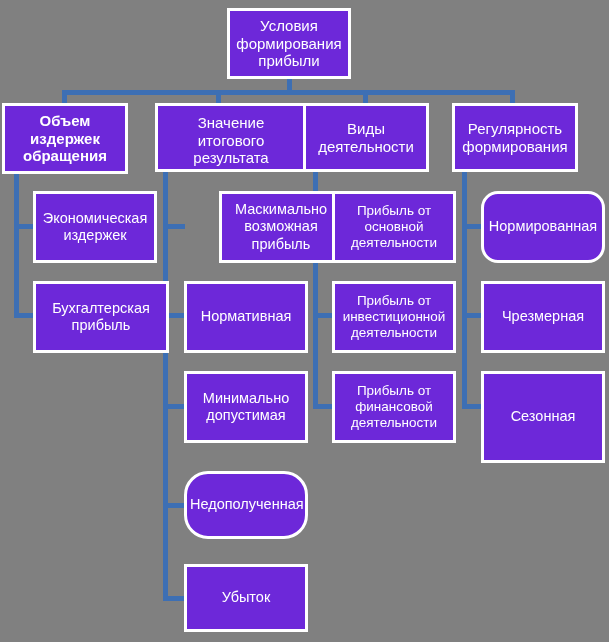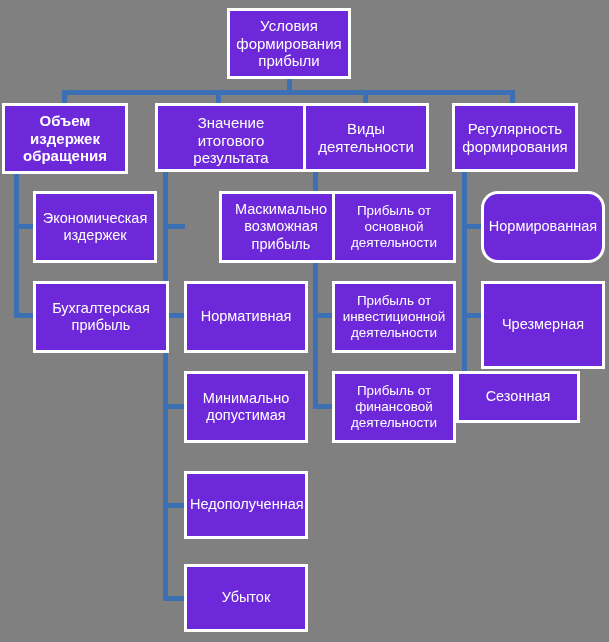--- a/index.html
+++ b/index.html
@@ -121,21 +121,21 @@
 возможная
 прибыль</span>
   </div>
   <div class="node leaf" style="left:184px; top:281px; width:124px; height:72px;">
     <span>Нормативная</span>
   </div>
   <div class="node leaf" style="left:184px; top:371px; width:124px; height:72px;">
     <span>Минимально
 допустимая</span>
   </div>
-  <div class="node leaf" style="left:184px; top:471px; width:124px; height:68px;">
+  <div class="node leaf" style="left:184px; top:471px; width:124px; height:68px;border-radius:24px;">
     <span>Недополученная</span>
   </div>
   <div class="node leaf" style="left:184px; top:564px; width:124px; height:68px;">
     <span>Убыток</span>
   </div>
 
   <div class="node leaf-sm" style="left:332px; top:191px; width:124px; height:72px;">
     <span>Прибыль от
 основной
 деятельности</span>
@@ -147,20 +147,20 @@
   </div>
   <div class="node leaf-sm" style="left:332px; top:371px; width:124px; height:72px;">
     <span>Прибыль от
 финансовой
 деятельности</span>
   </div>
 
   <div class="node leaf" style="left:481px; top:191px; width:124px; height:72px;border-radius:17px;">
     <span>Нормированная</span>
   </div>
-  <div class="node leaf" style="left:481px; top:281px; width:124px; height:88px;">
+  <div class="node leaf" style="left:481px; top:281px; width:124px; height:72px;">
     <span>Чрезмерная</span>
   </div>
-  <div class="node leaf" style="left:456px; top:371px; width:124px; height:52px;">
+  <div class="node leaf" style="left:481px; top:371px; width:124px; height:92px;">
     <span>Сезонная</span>
   </div>
 
 </div>
 
 </body></html>

